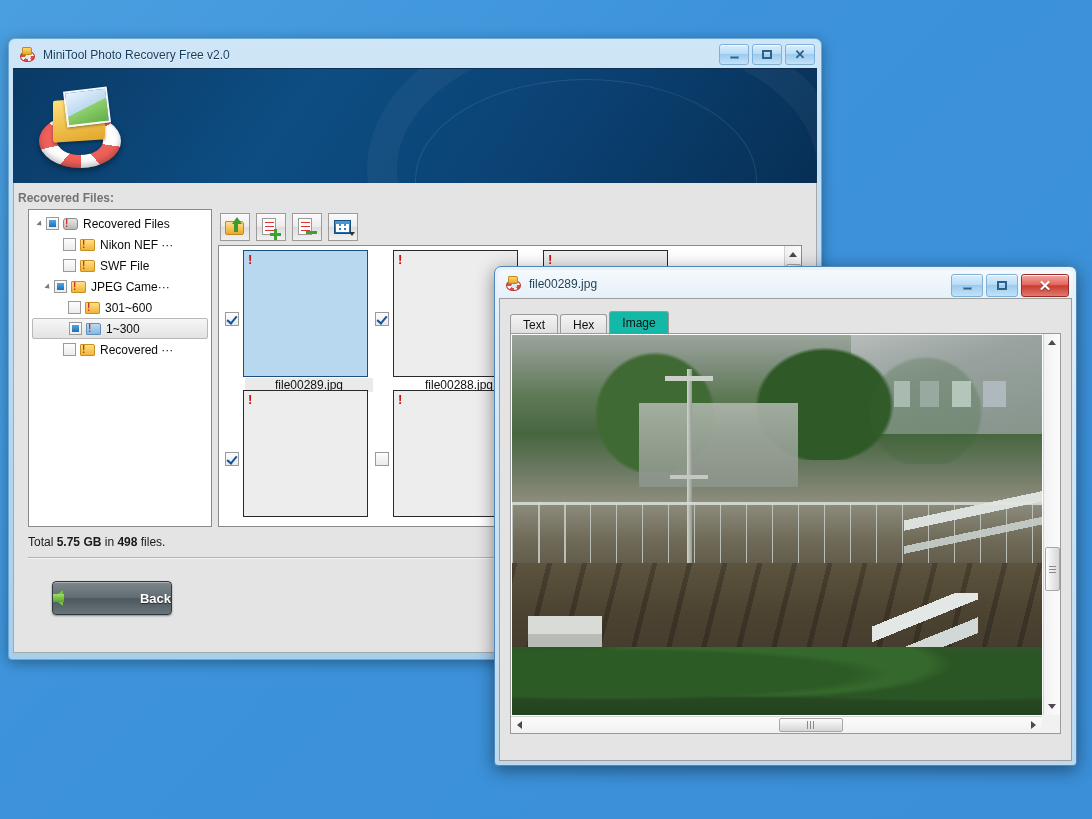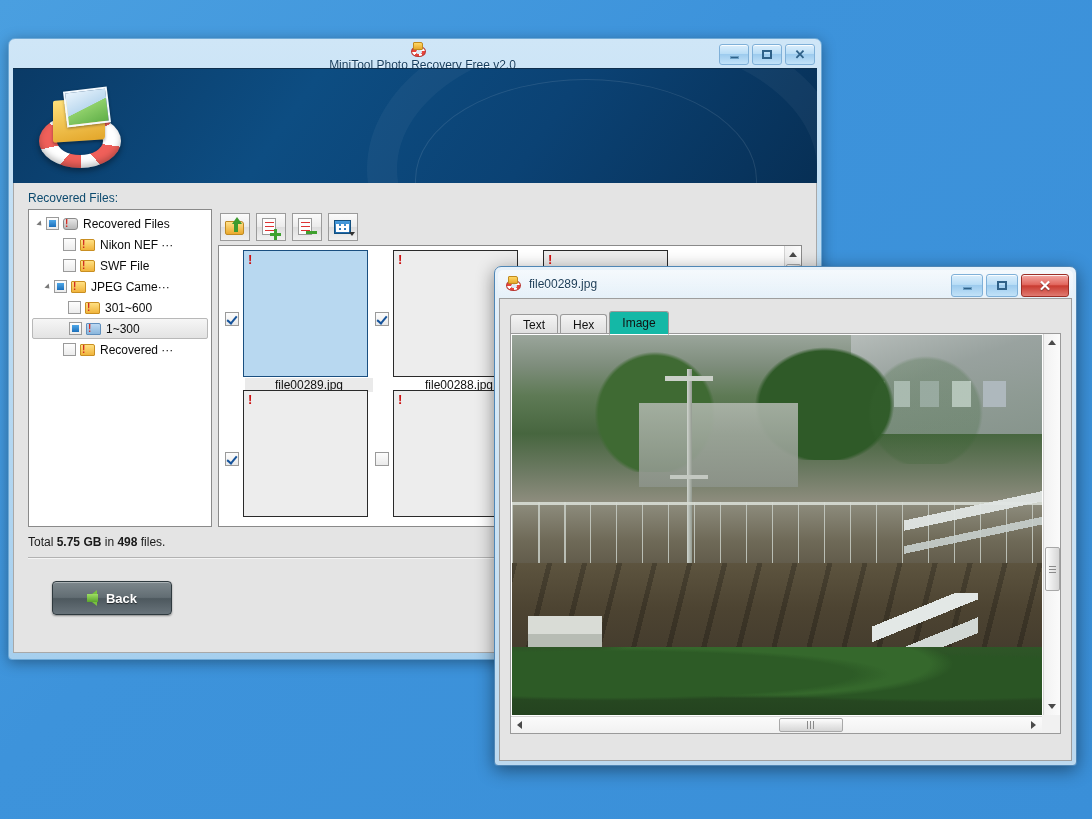--- a/index.html
+++ b/index.html
@@ -25,21 +25,20 @@
     box-shadow: 0 3px 14px rgba(0,0,0,0.35);
     box-sizing: border-box;
     padding: 3px;
   }
   #main-titlebar {
     height: 26px;
     position: relative;
     padding-left: 8px;
     display: flex;
     align-items: center;
-    flex-direction: column;
   }
   #main-title-text {
     font-size: 12px;
     color: #153c5c;
     margin-left: 7px;
     text-shadow: 0 1px 0 rgba(255,255,255,0.7);
   }
   .app-icon {
     width: 16px; height: 16px;
     position: relative;
@@ -179,22 +178,22 @@
   #main-body {
     background: #e4e4e4;
     height: 470px;
     margin: 0 1px 0 1px;
     border: 1px solid #a8a8a8;
     border-top: none;
     box-sizing: border-box;
     position: relative;
   }
   #recovered-label {
-    position: absolute; left: 14px; top: 8px;
-    font-size: 12px; font-weight: normal; color: #0c4a6e;
+    position: absolute; left: 4px; top: 8px;
+    font-size: 12px; font-weight: bold; color: #737373;
   }
 
   
   #tree-panel {
     position: absolute;
     left: 14px; top: 26px;
     width: 184px; height: 318px;
     background: #ffffff;
     border: 1px solid #8a8a8a;
     box-sizing: border-box;
@@ -518,21 +517,21 @@
     height: 1px; background: #b2b2b2;
     border-bottom: 1px solid #f4f4f4;
   }
   #back-button {
     position: absolute; left: 38px; top: 398px;
     width: 118px; height: 32px;
     border: 1px solid #2f3a3f;
     border-radius: 4px;
     background: linear-gradient(180deg,#7d878c 0%,#626d73 48%,#4d585e 52%,#68737a 100%);
     box-shadow: inset 0 1px 0 rgba(255,255,255,0.35), 0 1px 2px rgba(0,0,0,0.4);
-    display: flex; align-items: center; justify-content: center;
+    display: flex; align-items: center; justify-content: space-between;
     gap: 9px;
     color: #ffffff; font-size: 13px; font-weight: bold;
     text-shadow: 0 1px 1px rgba(0,0,0,0.6);
   }
   #back-arrow {
     width: 0; height: 0;
     border-top: 8px solid transparent; border-bottom: 8px solid transparent;
     border-right: 10px solid #79c23f;
     position: relative;
   }

